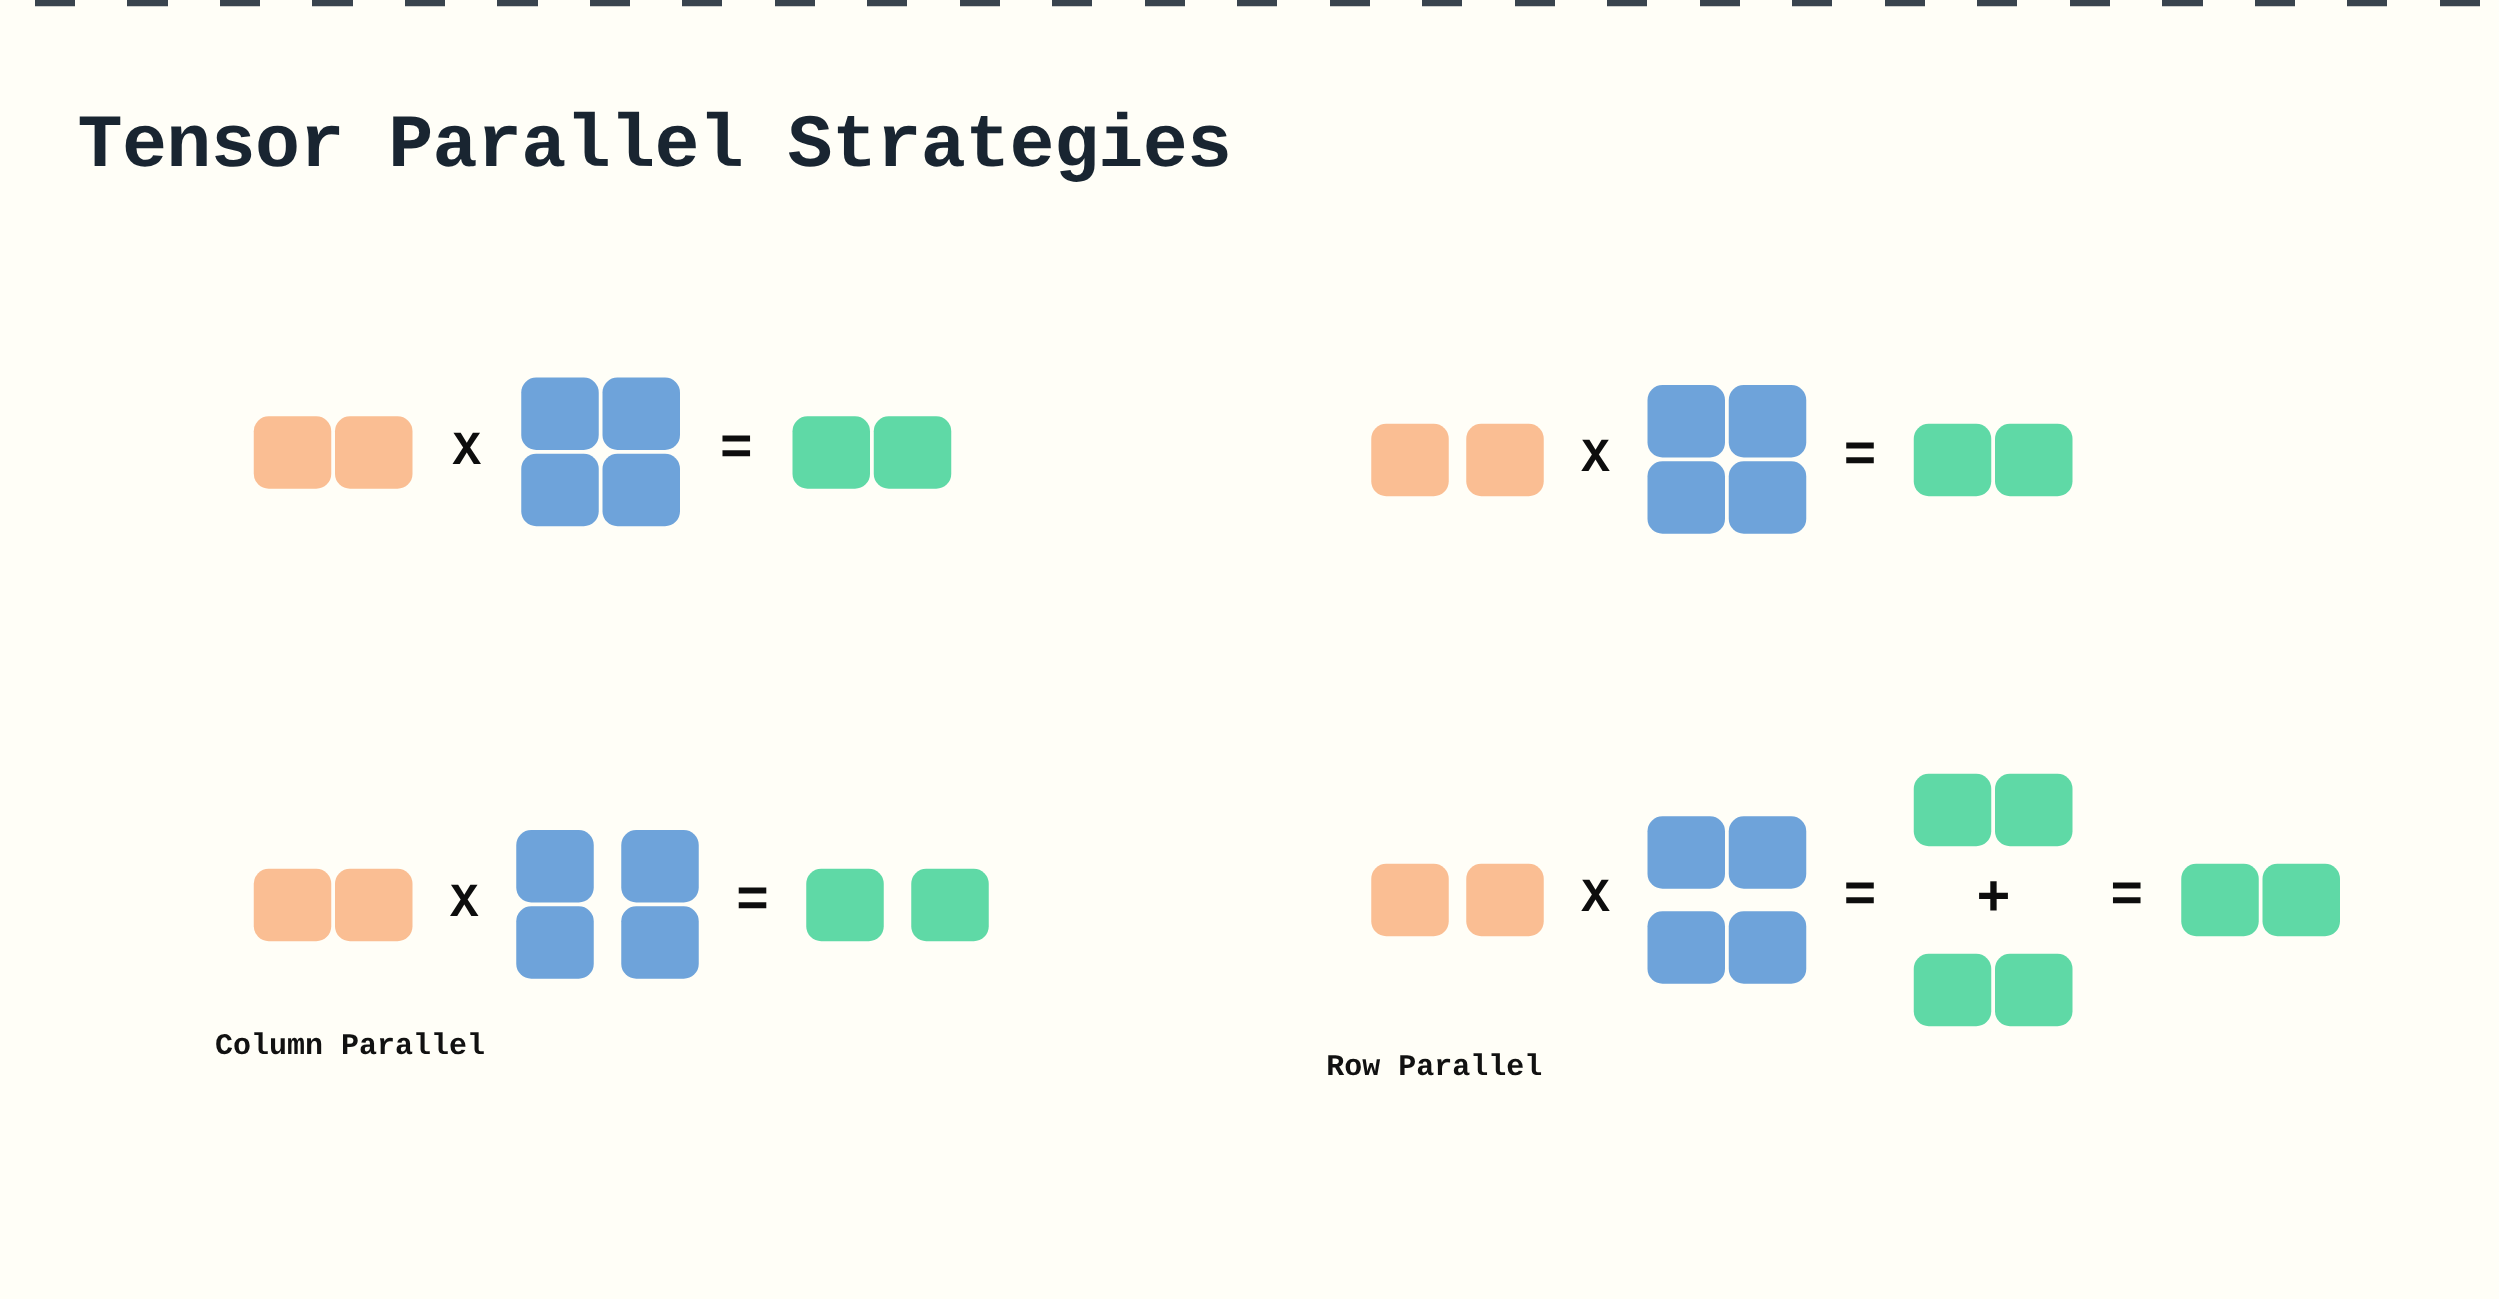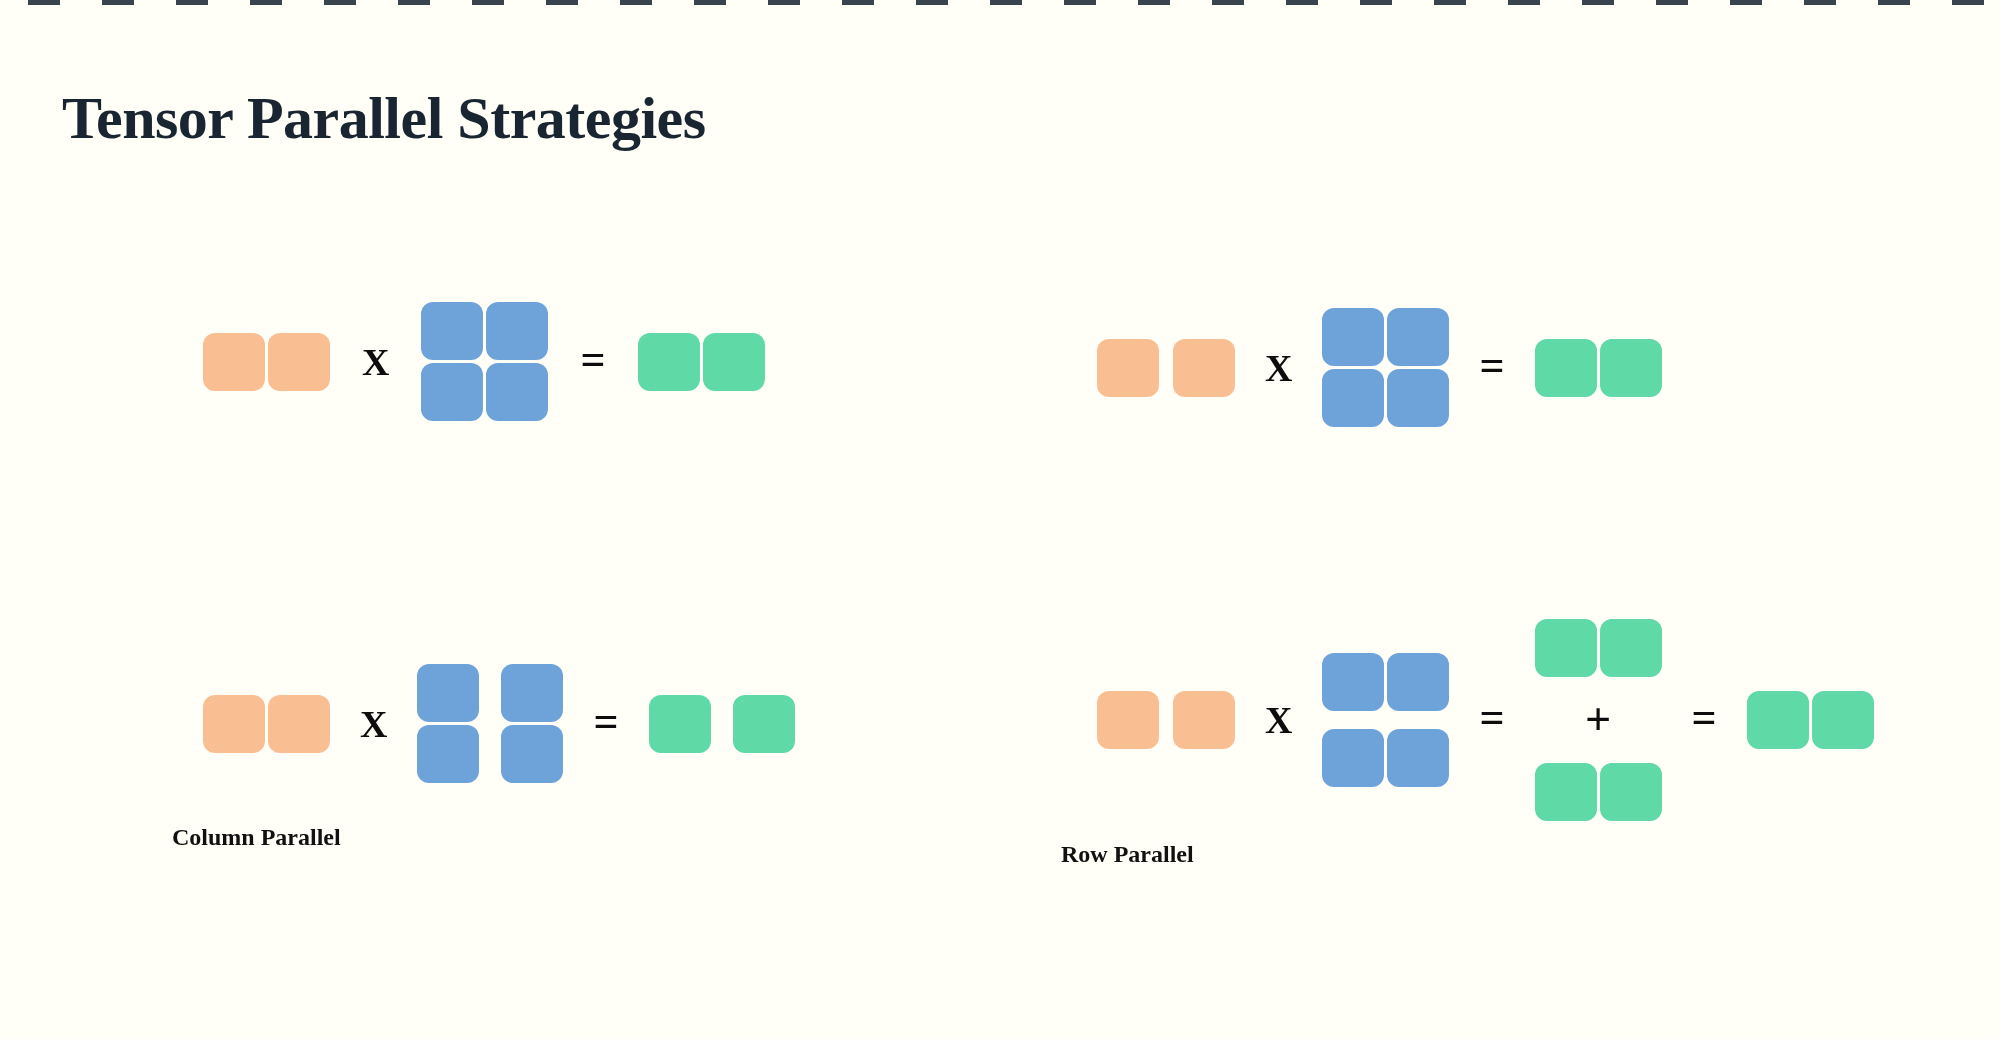--- a/index.html
+++ b/index.html
@@ -6,21 +6,21 @@
     margin: 0;
     padding: 0;
     background: #FFFEF7;
   }
   .canvas {
     position: relative;
     width: 1999px;
     height: 1039px;
     background: #FFFEF7;
     overflow: hidden;
-    font-family: Liberation Serif, serif;
+    font-family: Liberation Mono, monospace;
   }
   .top-ticks {
     position: absolute;
     top: 0;
     left: 28px;
     right: 0;
     height: 5px;
     background: repeating-linear-gradient(to right, #232F3B 0 32px, transparent 32px 74px);
     opacity: 0.9;
   }

